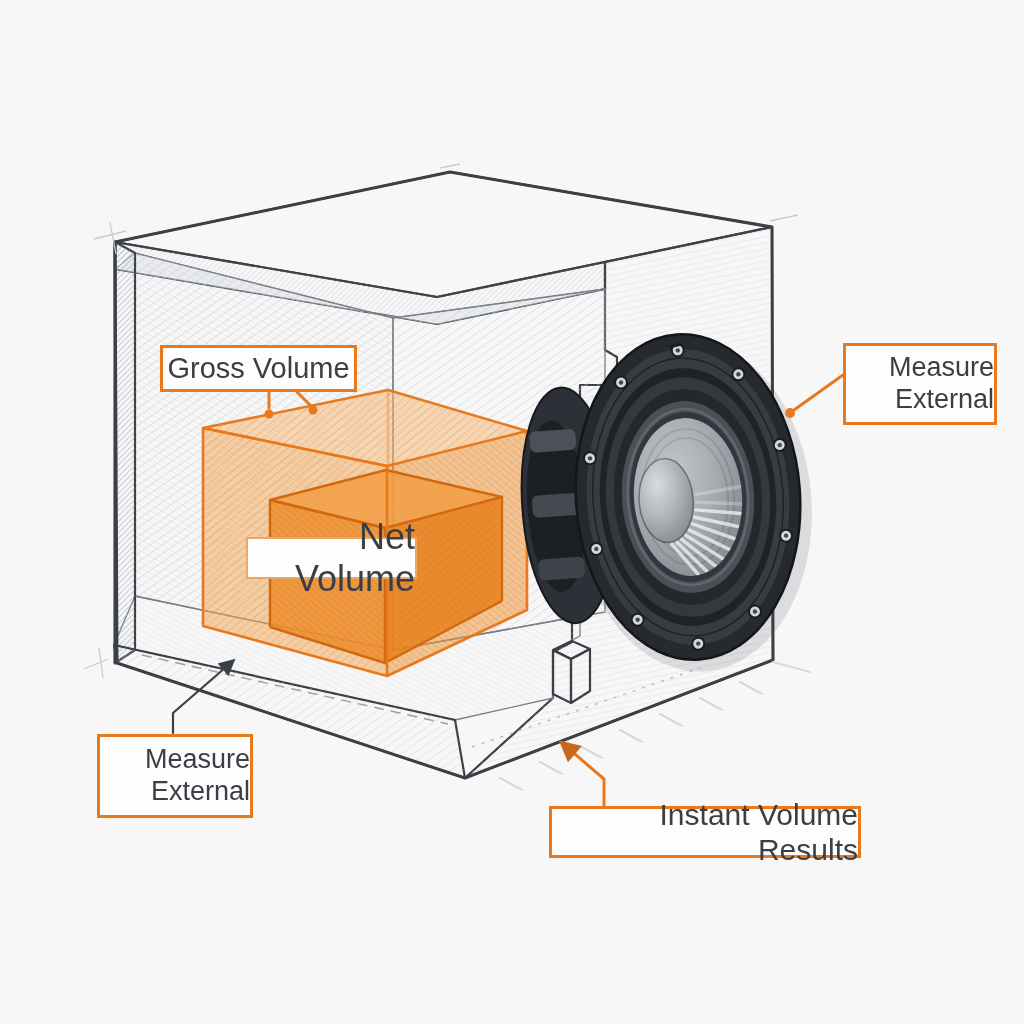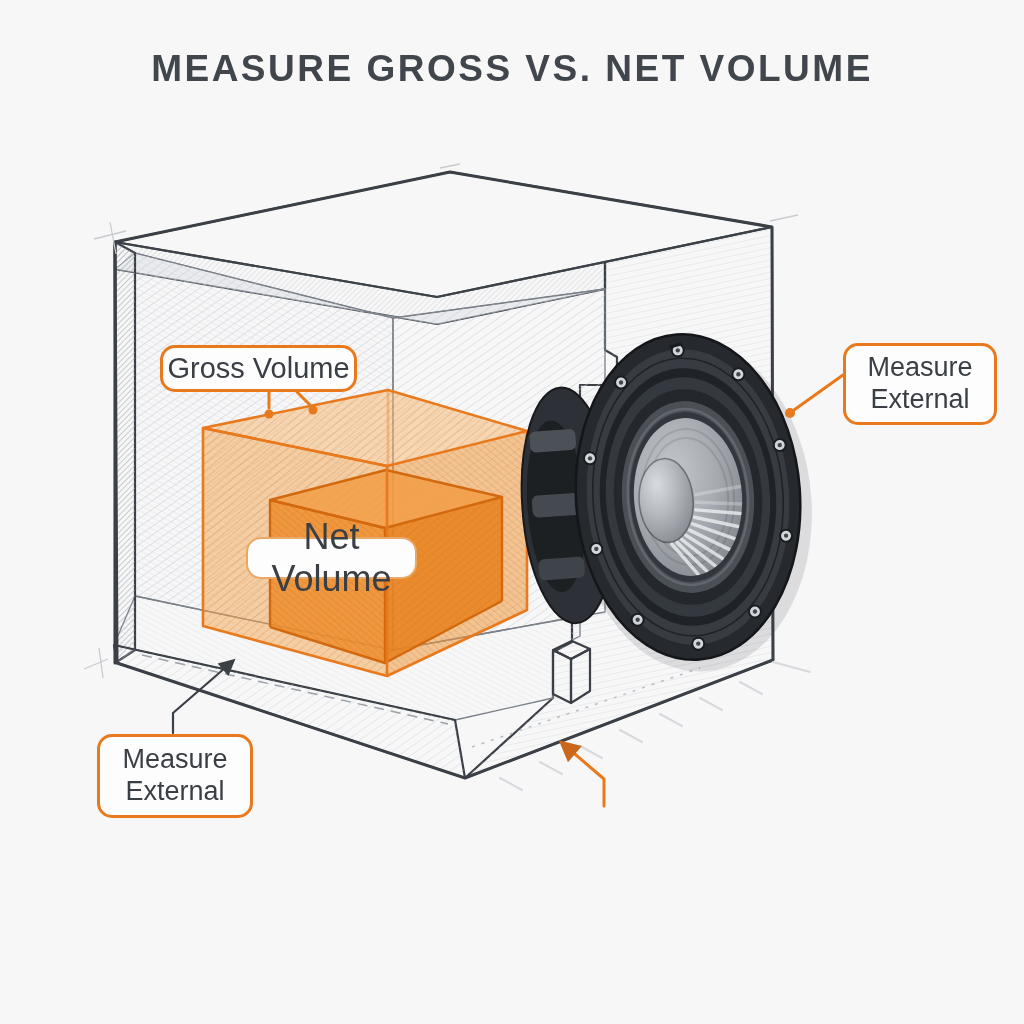--- a/index.html
+++ b/index.html
@@ -10,22 +10,22 @@
   }
   .title{
     position:absolute;top:48px;left:0;width:100%;text-align:center;
     font-size:37px;font-weight:bold;letter-spacing:2.5px;
     color:#41464d;
   }
   .label{
     position:absolute;box-sizing:border-box;
     background:var(--label-background,#fdfdfd);
     color:var(--text-dark,#3a3f46);
-    display:flex;align-items:center;justify-content:center;text-align:center;
-    font-size:29px;line-height:1.18;border-radius:15px;
+    display:flex;align-items:center;justify-content:center;text-align:right;
+    font-size:29px;line-height:1.18;
   }
   .box-orange{border:3px solid var(--accent-orange,#e8791c);}
   .box-thin{border:2px solid #e9a865;}
   #lbl-gross{left:160px;top:345px;width:197px;height:47px;}
   #lbl-net{left:246px;top:537px;width:171px;height:42px;font-size:36px;}
   #lbl-me-top{left:843px;top:343px;width:154px;height:82px;font-size:27px;}
   #lbl-me-bottom{left:97px;top:734px;width:156px;height:84px;font-size:27px;}
   #lbl-ivr{left:549px;top:806px;width:312px;height:52px;font-size:30px;}
   svg{position:absolute;left:0;top:0;}
   .edge{fill:none;stroke:var(--outline-dark,#3b4047);stroke-width:2.2;stroke-linejoin:round;stroke-linecap:round;}
@@ -37,21 +37,20 @@
   .tick{stroke:#c7cbd0;stroke-width:1.3;}
   .shadow-stroke{stroke:#d6d9dd;stroke-width:2;stroke-linecap:round;}
   .dash1{stroke:#9ba1a8;stroke-width:1.5;stroke-dasharray:10 7;fill:none;}
   .dash2{stroke:#b9bec4;stroke-width:1.5;stroke-dasharray:3 7;fill:none;}
 </style>
 </head>
 <body>
 
 <div class="stage">
 
-  <div class="title">MEASURE GROSS VS. NET VOLUME</div>
 
   <svg width="1024" height="1024" viewBox="0 0 1024 1024">
     <defs>
       <pattern id="hA" width="7" height="7" patternUnits="userSpaceOnUse" patternTransform="rotate(55)">
         <line x1="0" y1="0" x2="0" y2="7" stroke="#c6cad0" stroke-width="1"></line>
       </pattern>
       <pattern id="hB" width="5" height="5" patternUnits="userSpaceOnUse" patternTransform="rotate(118)">
         <line x1="0" y1="0" x2="0" y2="5" stroke="#cdd1d6" stroke-width="0.8"></line>
       </pattern>
       <pattern id="hV" width="6" height="6" patternUnits="userSpaceOnUse" patternTransform="rotate(78)">
@@ -272,14 +271,15 @@
       <circle cx="790" cy="413" r="5" fill="#e8791c"></circle>
     </g>
     <path class="edge" d="M173,733 L173,713 L233,661" marker-end="url(#mDark)"></path>
     <path class="oline" d="M604,806 L604,779 L562,743" marker-end="url(#mOrange)"></path>
   </svg>
 
   <div class="label box-orange" id="lbl-gross">Gross Volume</div>
   <div class="label box-thin" id="lbl-net">Net Volume</div>
   <div class="label box-orange" id="lbl-me-top">Measure External</div>
   <div class="label box-orange" id="lbl-me-bottom">Measure External</div>
+  <div class="label box-orange" id="lbl-ivr">Instant Volume Results</div>
 
 </div>
 
 </body></html>

